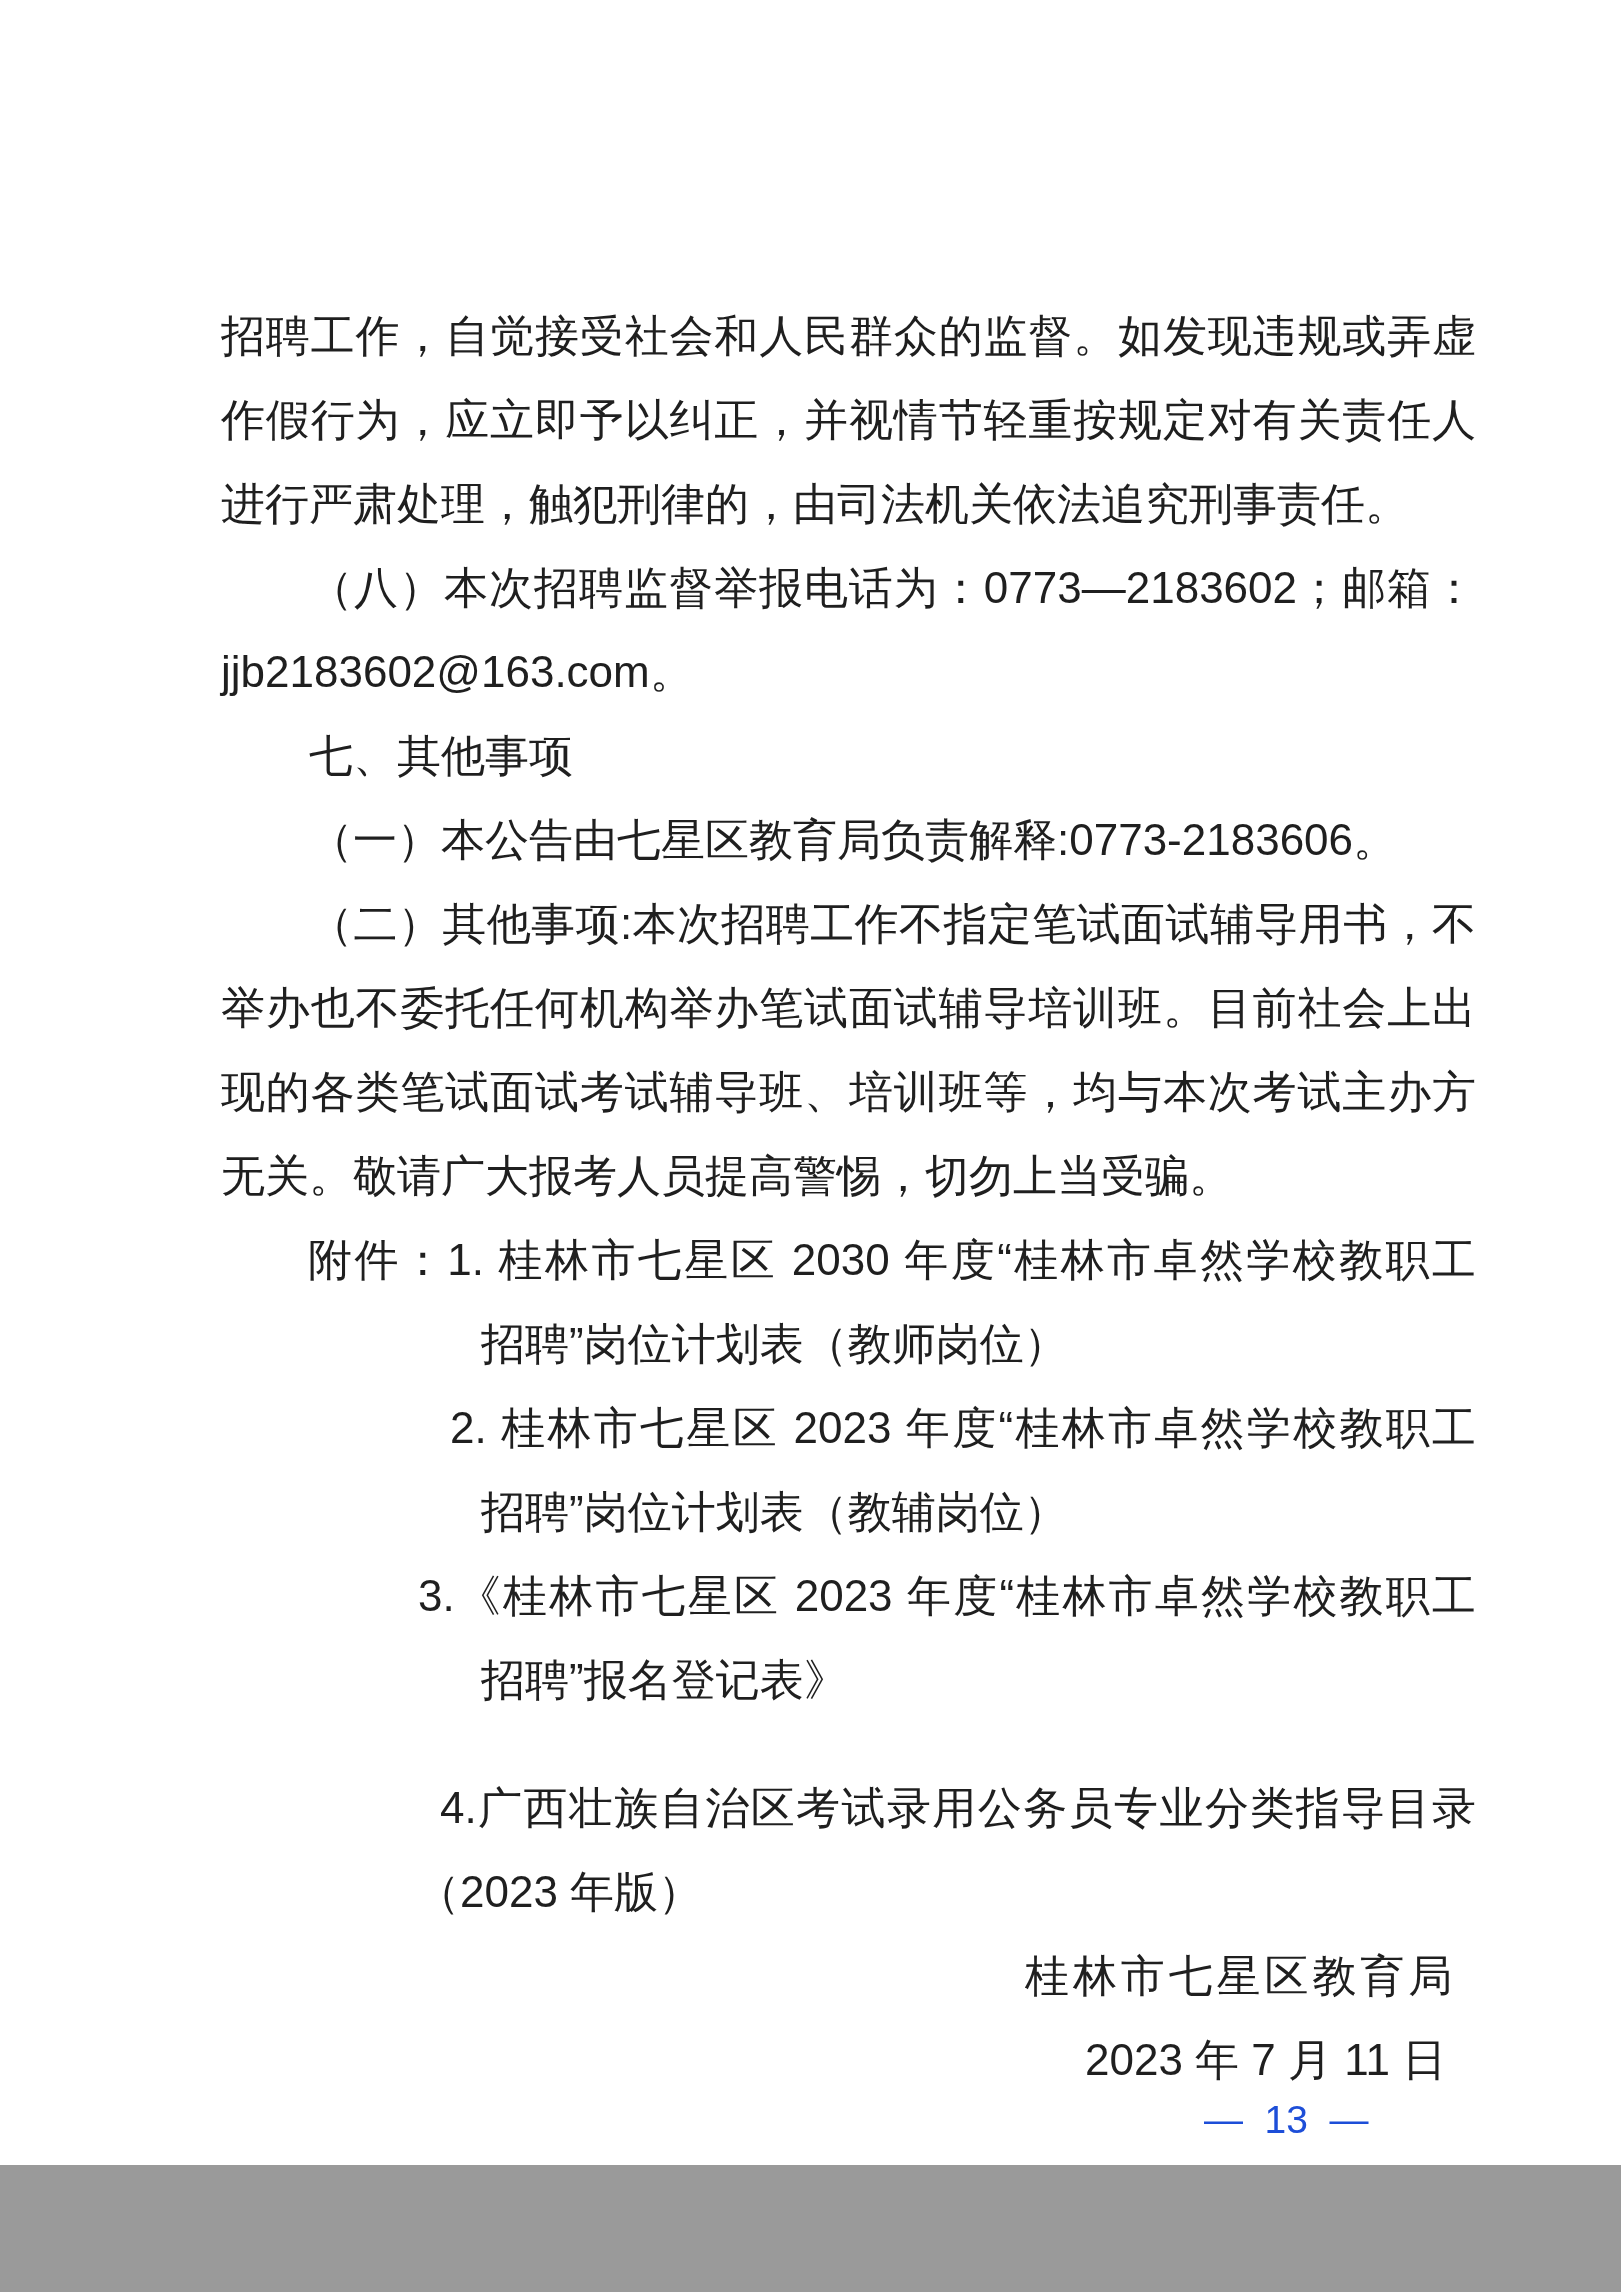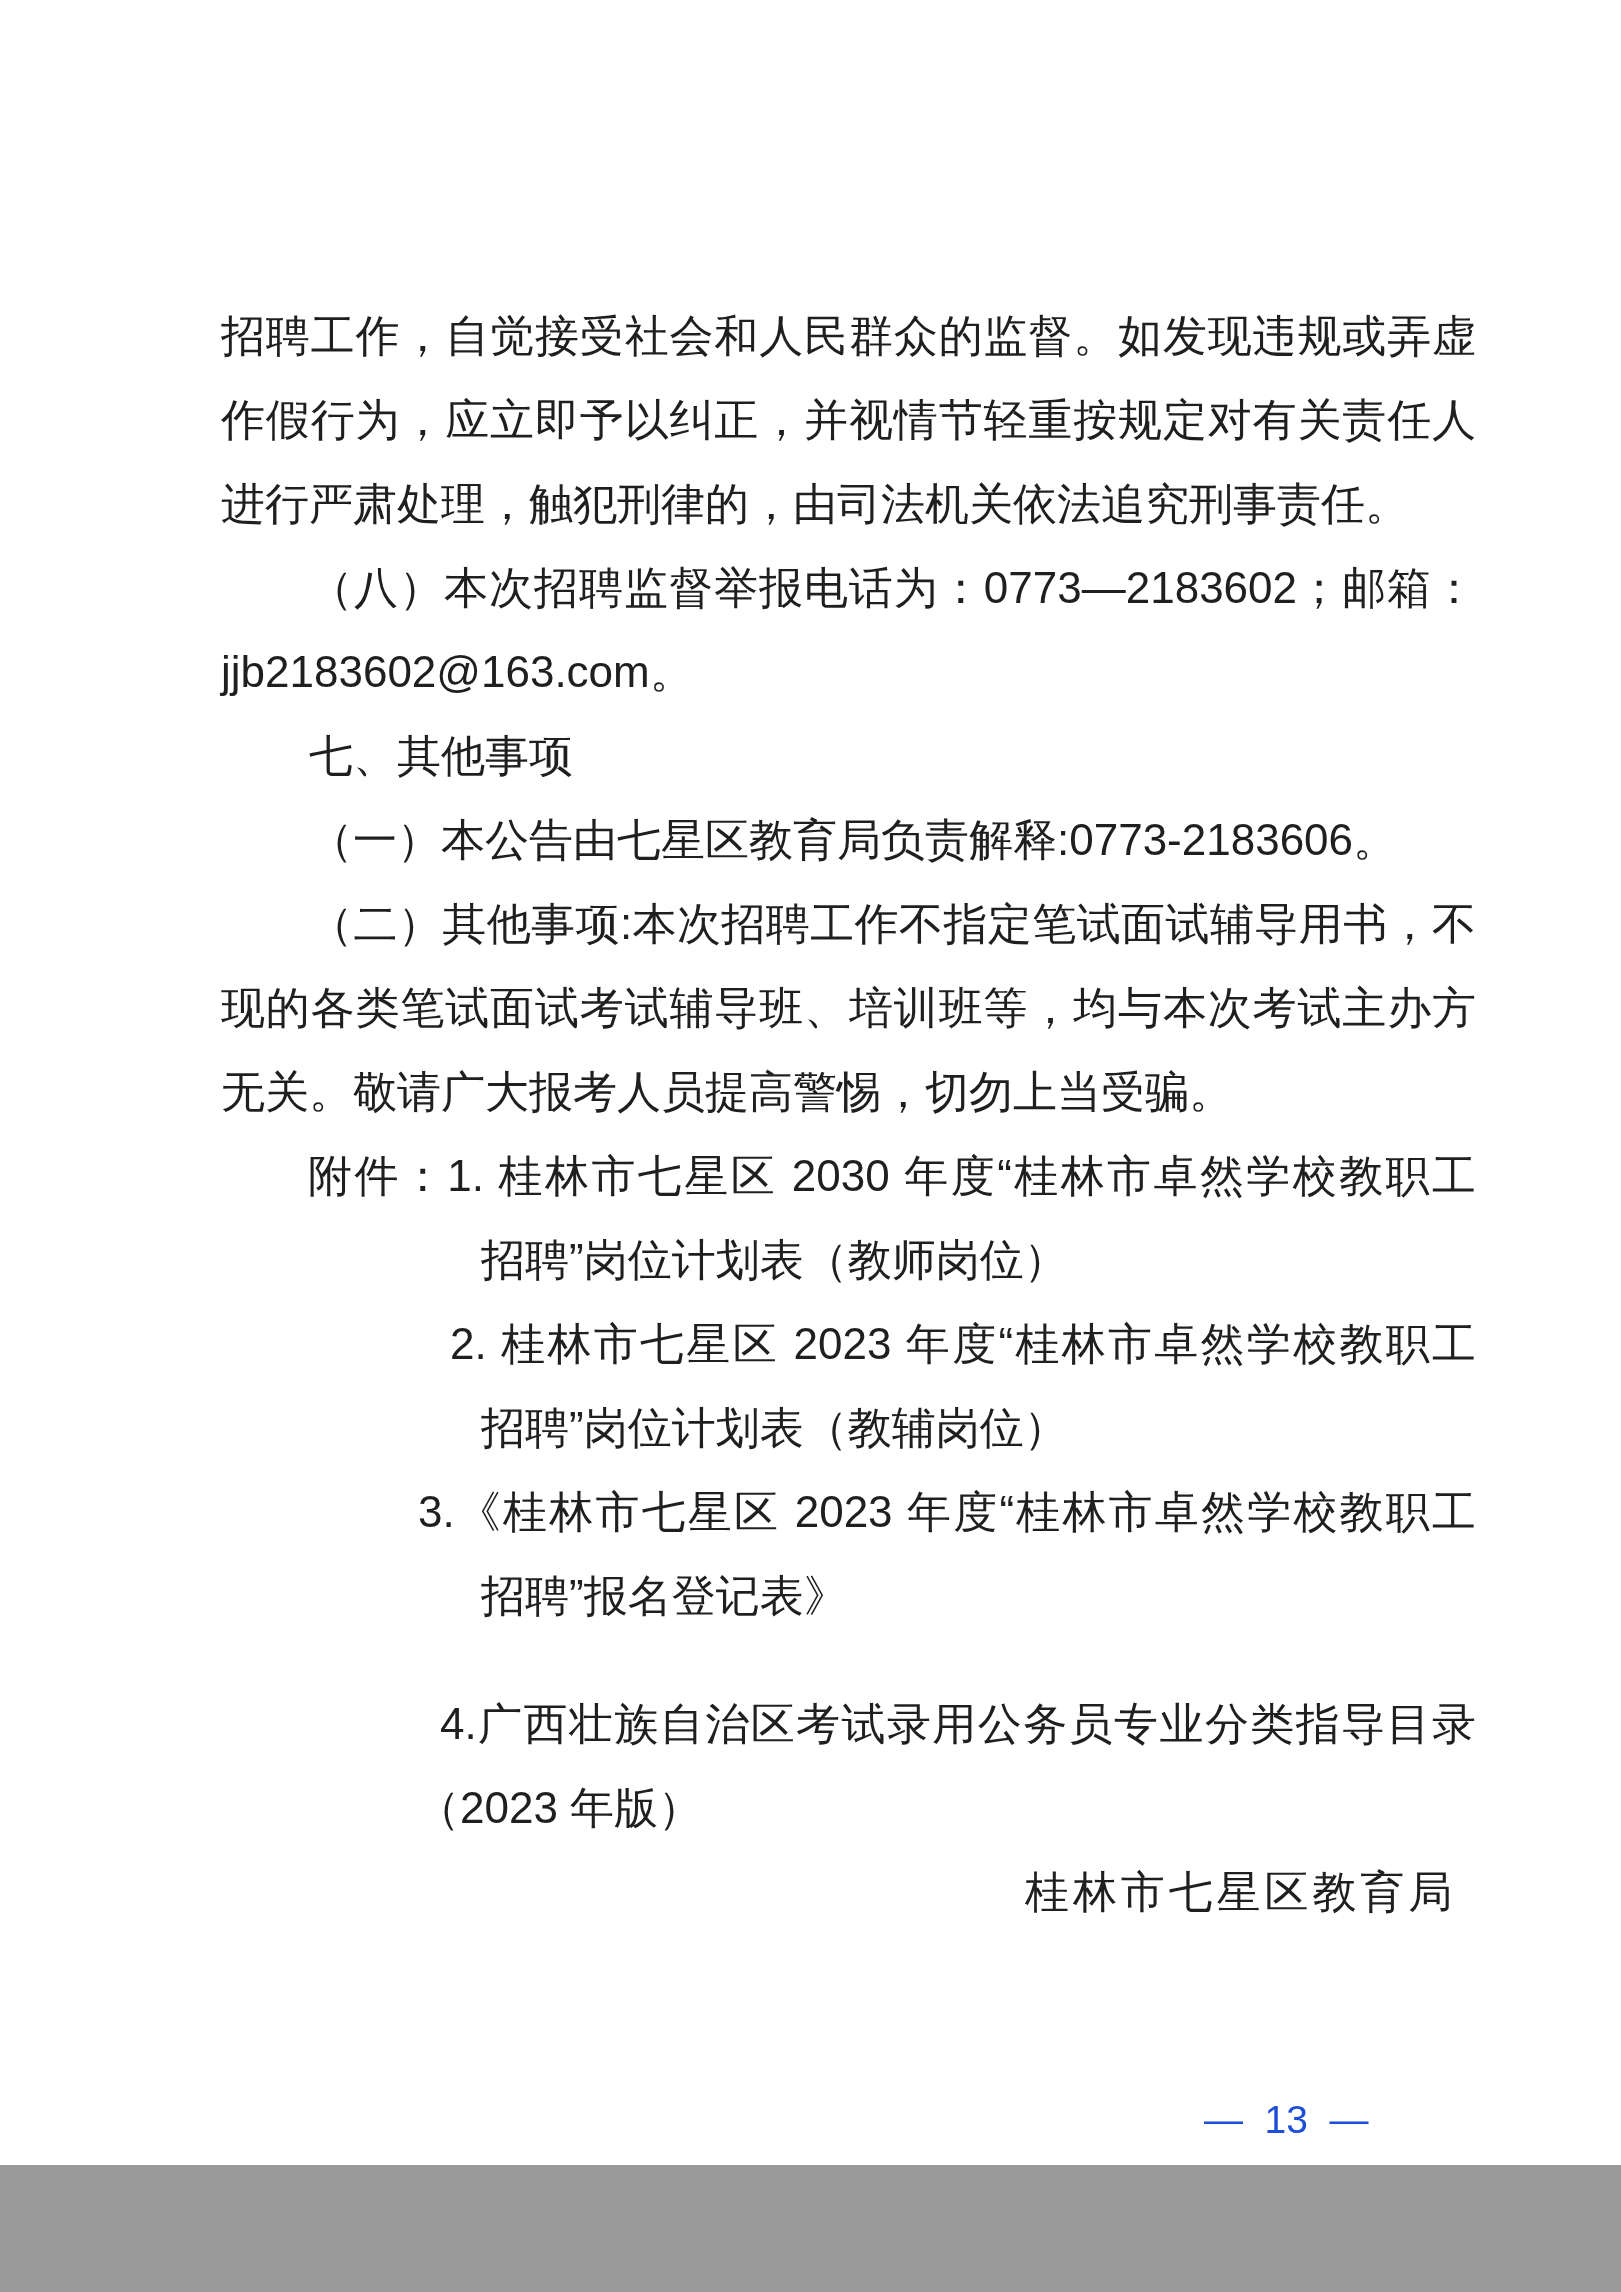--- a/index.html
+++ b/index.html
@@ -49,30 +49,32 @@
   <div class="text">
 
     <div class="ln just">招聘工作，自觉接受社会和人民群众的监督。如发现违规或弄虚</div>
     <div class="ln just">作假行为，应立即予以纠正，并视情节轻重按规定对有关责任人</div>
     <div class="ln">进行严肃处理，触犯刑律的，由司法机关依法追究刑事责任。</div>
     <div class="ln ind just">（八）本次招聘监督举报电话为：0773—2183602；邮箱：</div>
     <div class="ln">jjb2183602@163.com。</div>
     <div class="ln ind">七、其他事项</div>
     <div class="ln ind">（一）本公告由七星区教育局负责解释:0773-2183606。</div>
     <div class="ln ind just">（二）其他事项:本次招聘工作不指定笔试面试辅导用书，不</div>
+    <div class="ln just">举办也不委托任何机构举办笔试面试辅导培训班。目前社会上出</div>
     <div class="ln just">现的各类笔试面试考试辅导班、培训班等，均与本次考试主办方</div>
     <div class="ln">无关。敬请广大报考人员提高警惕，切勿上当受骗。</div>
 
     <div class="ln at1 just"><span>附件：</span><span>1. 桂林市七星区 2030 年度“桂林市卓然学校教职工</span></div>
     <div class="ln atc">招聘”岗位计划表（教师岗位）</div>
     <div class="ln ati2 just">2. 桂林市七星区 2023 年度“桂林市卓然学校教职工</div>
     <div class="ln atc">招聘”岗位计划表（教辅岗位）</div>
     <div class="ln ati3 just">3.《桂林市七星区 2023 年度“桂林市卓然学校教职工</div>
     <div class="ln atc">招聘”报名登记表》</div>
     <div class="ln ati4 just">4.广西壮族自治区考试录用公务员专业分类指导目录</div>
     <div class="ln atc4">（2023 年版）</div>
 
     <div class="ln sig-org">桂林市七星区教育局</div>
+    <div class="ln sig-date">2023 年 7 月 11 日</div>
   </div>
 
   <div class="pagenum"><span>—</span><span class="num">13</span><span>—</span></div>
 </div>
 
 
 </body></html>

